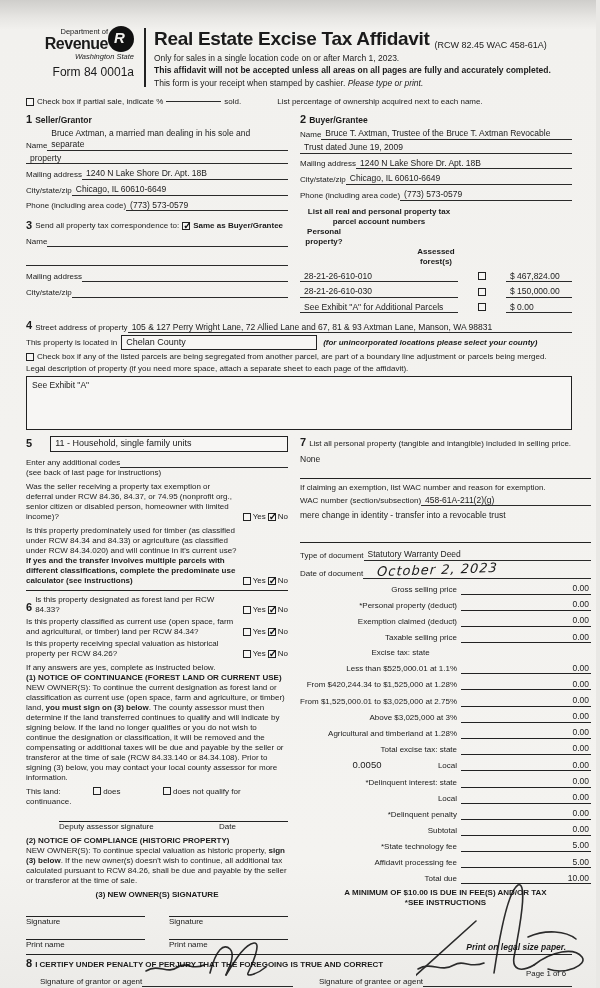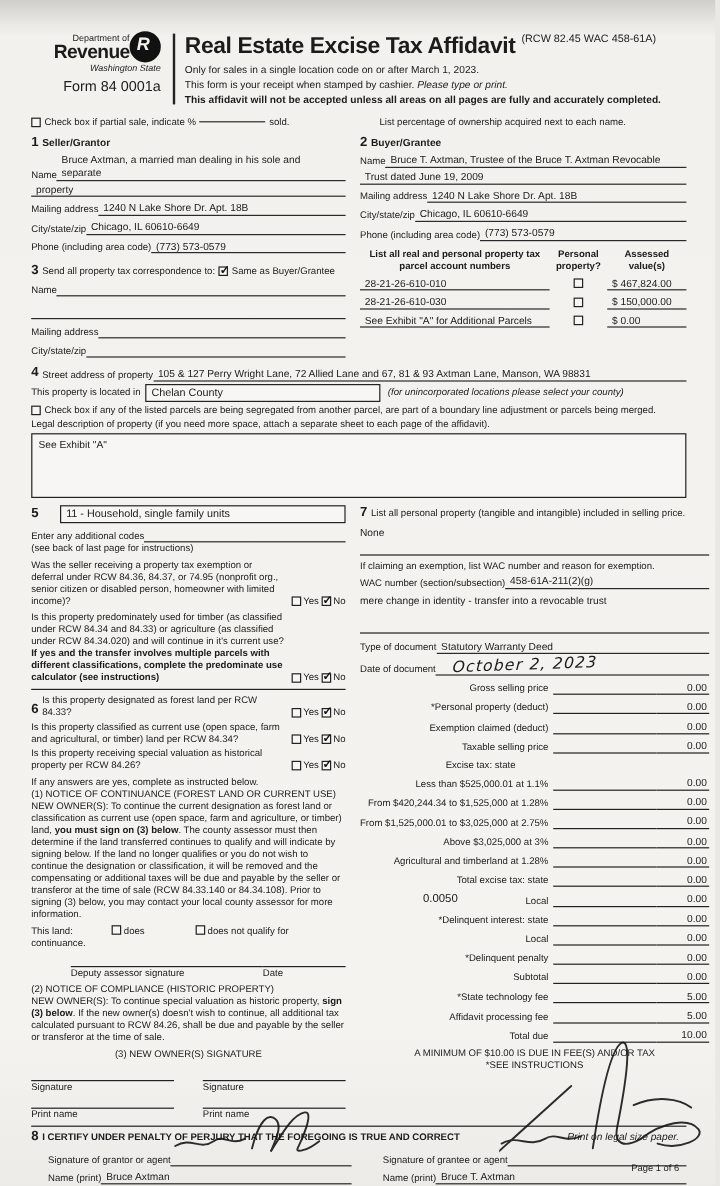--- a/index.html
+++ b/index.html
@@ -23,21 +23,21 @@
   .logo-row { display:flex; justify-content:flex-end; align-items:center; }
   .logo-txt { text-align:right; margin-right:2px; }
   .dep-of { font-size:7.5px; }
   .revenue { font-size:16px; font-weight:bold; letter-spacing:-0.5px; line-height:0.95; }
   .wa-state { font-size:7.5px; font-style:italic; }
   .logo-mark { width:26px; height:26px; background:#111; border-radius:50%; position:relative; flex:none; margin-left:-2px; }
   .logo-mark::after { content:"R"; position:absolute; left:6px; top:3px; color:#f2f1ee; font-weight:bold; font-size:15px; font-style:italic; }
   .form-no { font-size:12px; font-weight:normal; margin-top:4px; }
   .hdr-divider { width:2px; background:#222; margin:2px 8px 2px 2px; flex:none; }
   .title-block { flex:1; padding-top:1px; }
-  .title-line { display:flex; align-items:flex-start; gap:5px; }
+  .title-line { display:flex; align-items:flex-end; gap:5px; }
   .main-title { font-size:19px; font-weight:bold; letter-spacing:-0.3px; }
   .rcw { font-size:9px; }
   .sub { font-size:8.5px; margin-top:2px; }
   .sub b { font-weight:bold; }
   
   .row { display:flex; align-items:flex-end; }
   .lbl { white-space:nowrap; }
   .fill { flex:1; border-bottom:1px solid #2a2a2a; min-height:9px; }
   .val { border-bottom:1px solid #2a2a2a; font-size:8.5px; padding:0 3px 0 4px; }
   .cb { display:inline-block; width:8px; height:8px; border:1.1px solid #222; background:#f7f6f4; position:relative; vertical-align:-1px; flex:none; }
@@ -48,21 +48,21 @@
   .cols { display:flex; gap:12px; }
   .colL { width:262px; flex:none; }
   .colR { flex:1; }
   .boxfield { border:1px solid #222; background:#f7f6f4; padding:1px 4px; font-size:9px; }
   .hand { font-family:"DejaVu Sans", sans-serif; font-style:italic; transform:rotate(-2deg) skewX(-6deg); display:inline-block; letter-spacing:1px; }
   .tax-row { display:flex; align-items:flex-end; margin-top:4.5px; }
   .tax-lbl { flex:1; text-align:right; padding-right:4px; white-space:nowrap; }
   .tax-fill { width:86px; border-bottom:1px solid #222; flex:none; }
   .tax-val { width:44px; flex:none; text-align:right; border-bottom:1px solid #222; font-size:8.5px; padding-right:2px; }
   .center { text-align:center; }
-  .bold { font-weight:normal; }
+  .bold { font-weight:bold; }
   .it { font-style:italic; }
   svg.sig { position:absolute; pointer-events:none; }
   .mt1{margin-top:2px;} .mt2{margin-top:4px;} .mt3{margin-top:6px;} .mt4{margin-top:8px;}
 </style>
 </head>
 <body>
 
 <div class="page">
 
   <div class="hdr">
@@ -77,31 +77,31 @@
       <div class="wa-state">Washington State</div>
       <div class="form-no">Form 84 0001a</div>
     </div>
     <div class="hdr-divider"></div>
     <div class="title-block">
       <div class="title-line">
         <span class="main-title">Real Estate Excise Tax Affidavit</span>
         <span class="rcw">(RCW 82.45 WAC 458-61A)</span>
       </div>
       <div class="sub">Only for sales in a single location code on or after March 1, 2023.</div>
+      <div class="sub"><b>This affidavit will not be accepted unless all areas on all pages are fully and accurately completed.</b></div>
       <div class="sub"><span>This form is your receipt when stamped by cashier. </span><span class="it">Please type or print.</span></div>
-      <div class="sub"><b>This affidavit will not be accepted unless all areas on all pages are fully and accurately completed.</b></div>
     </div>
   </div>
 
   <div class="row mt4" style="align-items:center;">
     <span class="cb"></span>
     <span class="lbl" style="margin-left:3px;">Check box if partial sale, indicate %</span>
     <span style="width:55px;border-bottom:1px solid #2a2a2a;margin:0 3px;"></span>
     <span class="lbl">sold.</span>
-    <span style="margin-left:75px;">List percentage of ownership acquired next to each name.</span>
+    <span style="margin-left:36px;">List percentage of ownership acquired next to each name.</span>
   </div>
 
   <div class="cols mt3">
     <div class="colL">
       <div>
         <div><span class="secnum">1</span><span class="sectitle">Seller/Grantor</span></div>
         <div class="row mt1">
             <span class="lbl">Name</span>
             <span class="fill val" style="border-bottom:1px solid #2a2a2a;">Bruce Axtman, a married man dealing in his sole and separate</span>
           </div>
@@ -164,32 +164,32 @@
             <span class="lbl">City/state/zip</span>
             <span class="fill val">Chicago, IL 60610-6649</span>
           </div>
         <div class="row mt2">
             <span class="lbl">Phone (including area code)</span>
             <span class="fill val">(773) 573-0579</span>
           </div>
       </div>
 
       <div class="mt3">
-        <div style="display:flex;text-align:center;font-weight:bold;">
+        <div style="display:flex;text-align:center;font-weight:bold;flex-direction:column;">
           <div style="width:158px;flex:none;">
               <div>List all real and personal property tax</div>
               <div>parcel account numbers</div>
             </div>
           <div style="width:48px;flex:none;">
               <div>Personal</div>
               <div>property?</div>
             </div>
           <div style="flex:1;">
               <div>Assessed</div>
-              <div>value(s)</div>
+              <div>forest(s)</div>
             </div>
         </div>
         <div class="row mt2">
           <span class="val" style="width:158px;flex:none;border-bottom:1px solid #2a2a2a;">28-21-26-610-010</span>
           <span style="width:48px;flex:none;text-align:center;"><span class="cb"></span></span>
           <span class="fill val">$ 467,824.00</span>
         </div>
         <div class="row mt2">
           <span class="val" style="width:158px;flex:none;">28-21-26-610-030</span>
           <span style="width:48px;flex:none;text-align:center;"><span class="cb"></span></span>

